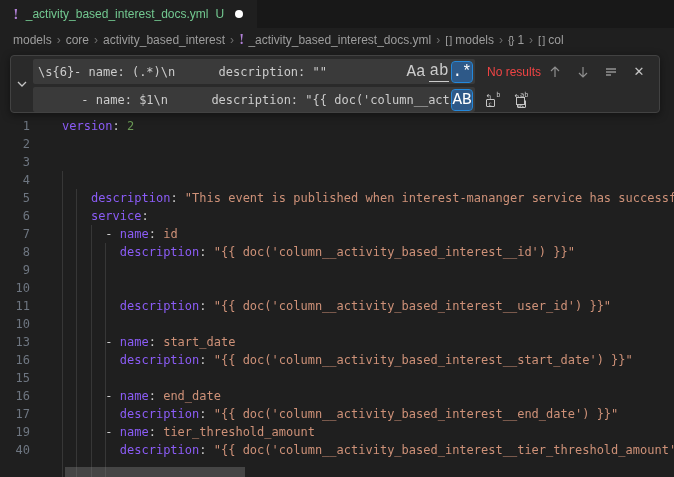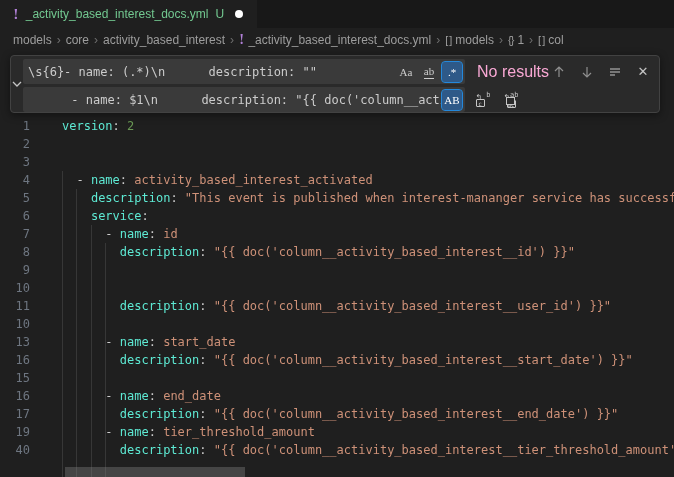--- a/index.html
+++ b/index.html
@@ -27,43 +27,43 @@
                  border:1px solid #424242; border-radius:4px; box-shadow:0 2px 8px rgba(0,0,0,.45);
                  display:flex; z-index:20; }
   .fw-toggle { width:22px; display:flex; align-items:center; justify-content:center; cursor:pointer; }
   .fw-body { flex:1; padding:3px 4px 3px 0; display:flex; flex-direction:column; gap:3px; }
   .fw-row { display:flex; align-items:center; height:25px; }
   .fw-input { width:442px; height:25px; background:#3a3a3a; border-radius:2px; display:flex; align-items:center;
               padding:0 3px 0 5px; font-family:"DejaVu Sans Mono", monospace; font-size:12px; color:#cccccc; }
   .fw-text { flex:1; white-space:pre; overflow:hidden; }
   .fw-opts { display:flex; gap:3px; align-items:center; }
   .opt { min-width:20px; height:20px; border-radius:3px; display:flex; align-items:center; justify-content:center;
-         font-family:Liberation Serif, serif; font-size:11px; color:#cccccc; cursor:pointer; }
+         font-family:Liberation Mono, monospace; font-size:16px; color:#cccccc; cursor:pointer; }
   .opt .ul { border-bottom:1px solid #cccccc; padding-bottom:1px; }
   .opt.active { background:rgba(36,114,200,.55); outline:1px solid #2488db; color:#ffffff; }
-  .no-results { color:#f9a8d4; font-size:16px; margin-left:12px; white-space:nowrap;text-align:right; }
+  .no-results { color:#ef4444; font-size:12px; margin-left:12px; white-space:nowrap;text-align:right; }
   .fw-nav { display:flex; align-items:center; gap:8px; margin-left:auto; padding-right:6px; }
   .icon-btn { width:20px; height:20px; display:flex; align-items:center; justify-content:center; border-radius:3px; cursor:pointer; }
   .icon-btn svg { display:block; }
   .close-x { color:#c5c5c5; font-size:13px; }
   .rep-btn { margin-left:8px; }
   .mini-icon { position:relative; width:15px; height:15px; }
   .mini-icon .sup { position:absolute; top:-1px; right:0; font-size:7px; color:#c5c5c5; font-family:"DejaVu Sans Mono", monospace; }
   .mini-icon .arr { position:absolute; top:1px; left:0; font-size:8px; color:#c5c5c5; }
   .mini-icon .bx { position:absolute; bottom:0; left:0; width:9px; height:8px; border:1px solid #c5c5c5; border-radius:1px;
                    font-size:6px; color:#c5c5c5; display:flex; align-items:center; justify-content:center; font-family:"DejaVu Sans Mono", monospace; }
   .mini-icon .bx2 { position:absolute; bottom:2px; left:2px; width:9px; height:8px; border:1px solid #c5c5c5; background:#2a2a2a; }
 
   
   .code-container { position:absolute; left:0; top:115px; right:0; bottom:0; padding-top:2px; overflow:hidden;
                     font-family:"DejaVu Sans Mono", monospace; font-size:12px; line-height:18px; }
   .code-line { height:18px; display:flex; white-space:pre; }
   .ln { width:30px; text-align:right; color:#6e7681; flex:none; }
   .lc { padding-left:32px; white-space:pre; }
-  .t-k { color:#5eead4; }
+  .t-k { color:#8b5cf6; }
   .t-p { color:#cccccc; }
   .t-s { color:#ce9178; }
   .t-n { color:#6a9955; }
   .guide { position:absolute; width:1px; background:#373737; bottom:0; z-index:1; }
 
   .hscrollbar { position:absolute; left:65px; bottom:0; width:180px; height:10px; background:rgba(140,140,140,.35); z-index:30; cursor:pointer; }
 </style>
 </head>
 <body>
 
@@ -179,21 +179,21 @@
 
 <div class="code-container">
   <div class="guide" style="left:62px;  top:56px;"></div>
   <div class="guide" style="left:76px;  top:74px;"></div>
   <div class="guide" style="left:91px;  top:110px;"></div>
   <div class="guide" style="left:105px; top:128px;"></div>
   <div>
       <div class="code-line"><span class="ln">1</span><span class="lc"><span class="t-k">version</span><span class="t-p">: </span><span class="t-n">2</span></span></div>
       <div class="code-line"><span class="ln">2</span><span class="lc"></span></div>
       <div class="code-line"><span class="ln">3</span></div>
-      <div class="code-line"><span class="ln">4</span><span class="lc"><span class="t-p">  - </span><span class="t-k">name</span><span class="t-p">: </span><span class="t-s">activity_based_interest_activated</span></span></div>
+      <div class="code-line"><span class="ln">4</span></div>
       <div class="code-line"><span class="ln">5</span><span class="lc"><span class="t-p">    </span><span class="t-k">description</span><span class="t-p">: </span><span class="t-s">"This event is published when interest-mananger service has successfully</span></span></div>
       <div class="code-line"><span class="ln">6</span><span class="lc"><span class="t-p">    </span><span class="t-k">service</span><span class="t-p">:</span></span></div>
       <div class="code-line"><span class="ln">7</span><span class="lc"><span class="t-p">      - </span><span class="t-k">name</span><span class="t-p">: </span><span class="t-s">id</span></span></div>
       <div class="code-line"><span class="ln">8</span><span class="lc"><span class="t-p">        </span><span class="t-k">description</span><span class="t-p">: </span><span class="t-s">"{{ doc('column__activity_based_interest__id') }}"</span></span></div>
       <div class="code-line"><span class="ln">9</span><span class="lc"></span></div>
       <div class="code-line"><span class="ln">10</span></div>
       <div class="code-line"><span class="ln">11</span><span class="lc"><span class="t-p">        </span><span class="t-k">description</span><span class="t-p">: </span><span class="t-s">"{{ doc('column__activity_based_interest__user_id') }}"</span></span></div>
       <div class="code-line"><span class="ln">10</span><span class="lc"></span></div>
       <div class="code-line"><span class="ln">13</span><span class="lc"><span class="t-p">      - </span><span class="t-k">name</span><span class="t-p">: </span><span class="t-s">start_date</span></span></div>
       <div class="code-line"><span class="ln">16</span><span class="lc"><span class="t-p">        </span><span class="t-k">description</span><span class="t-p">: </span><span class="t-s">"{{ doc('column__activity_based_interest__start_date') }}"</span></span></div>

